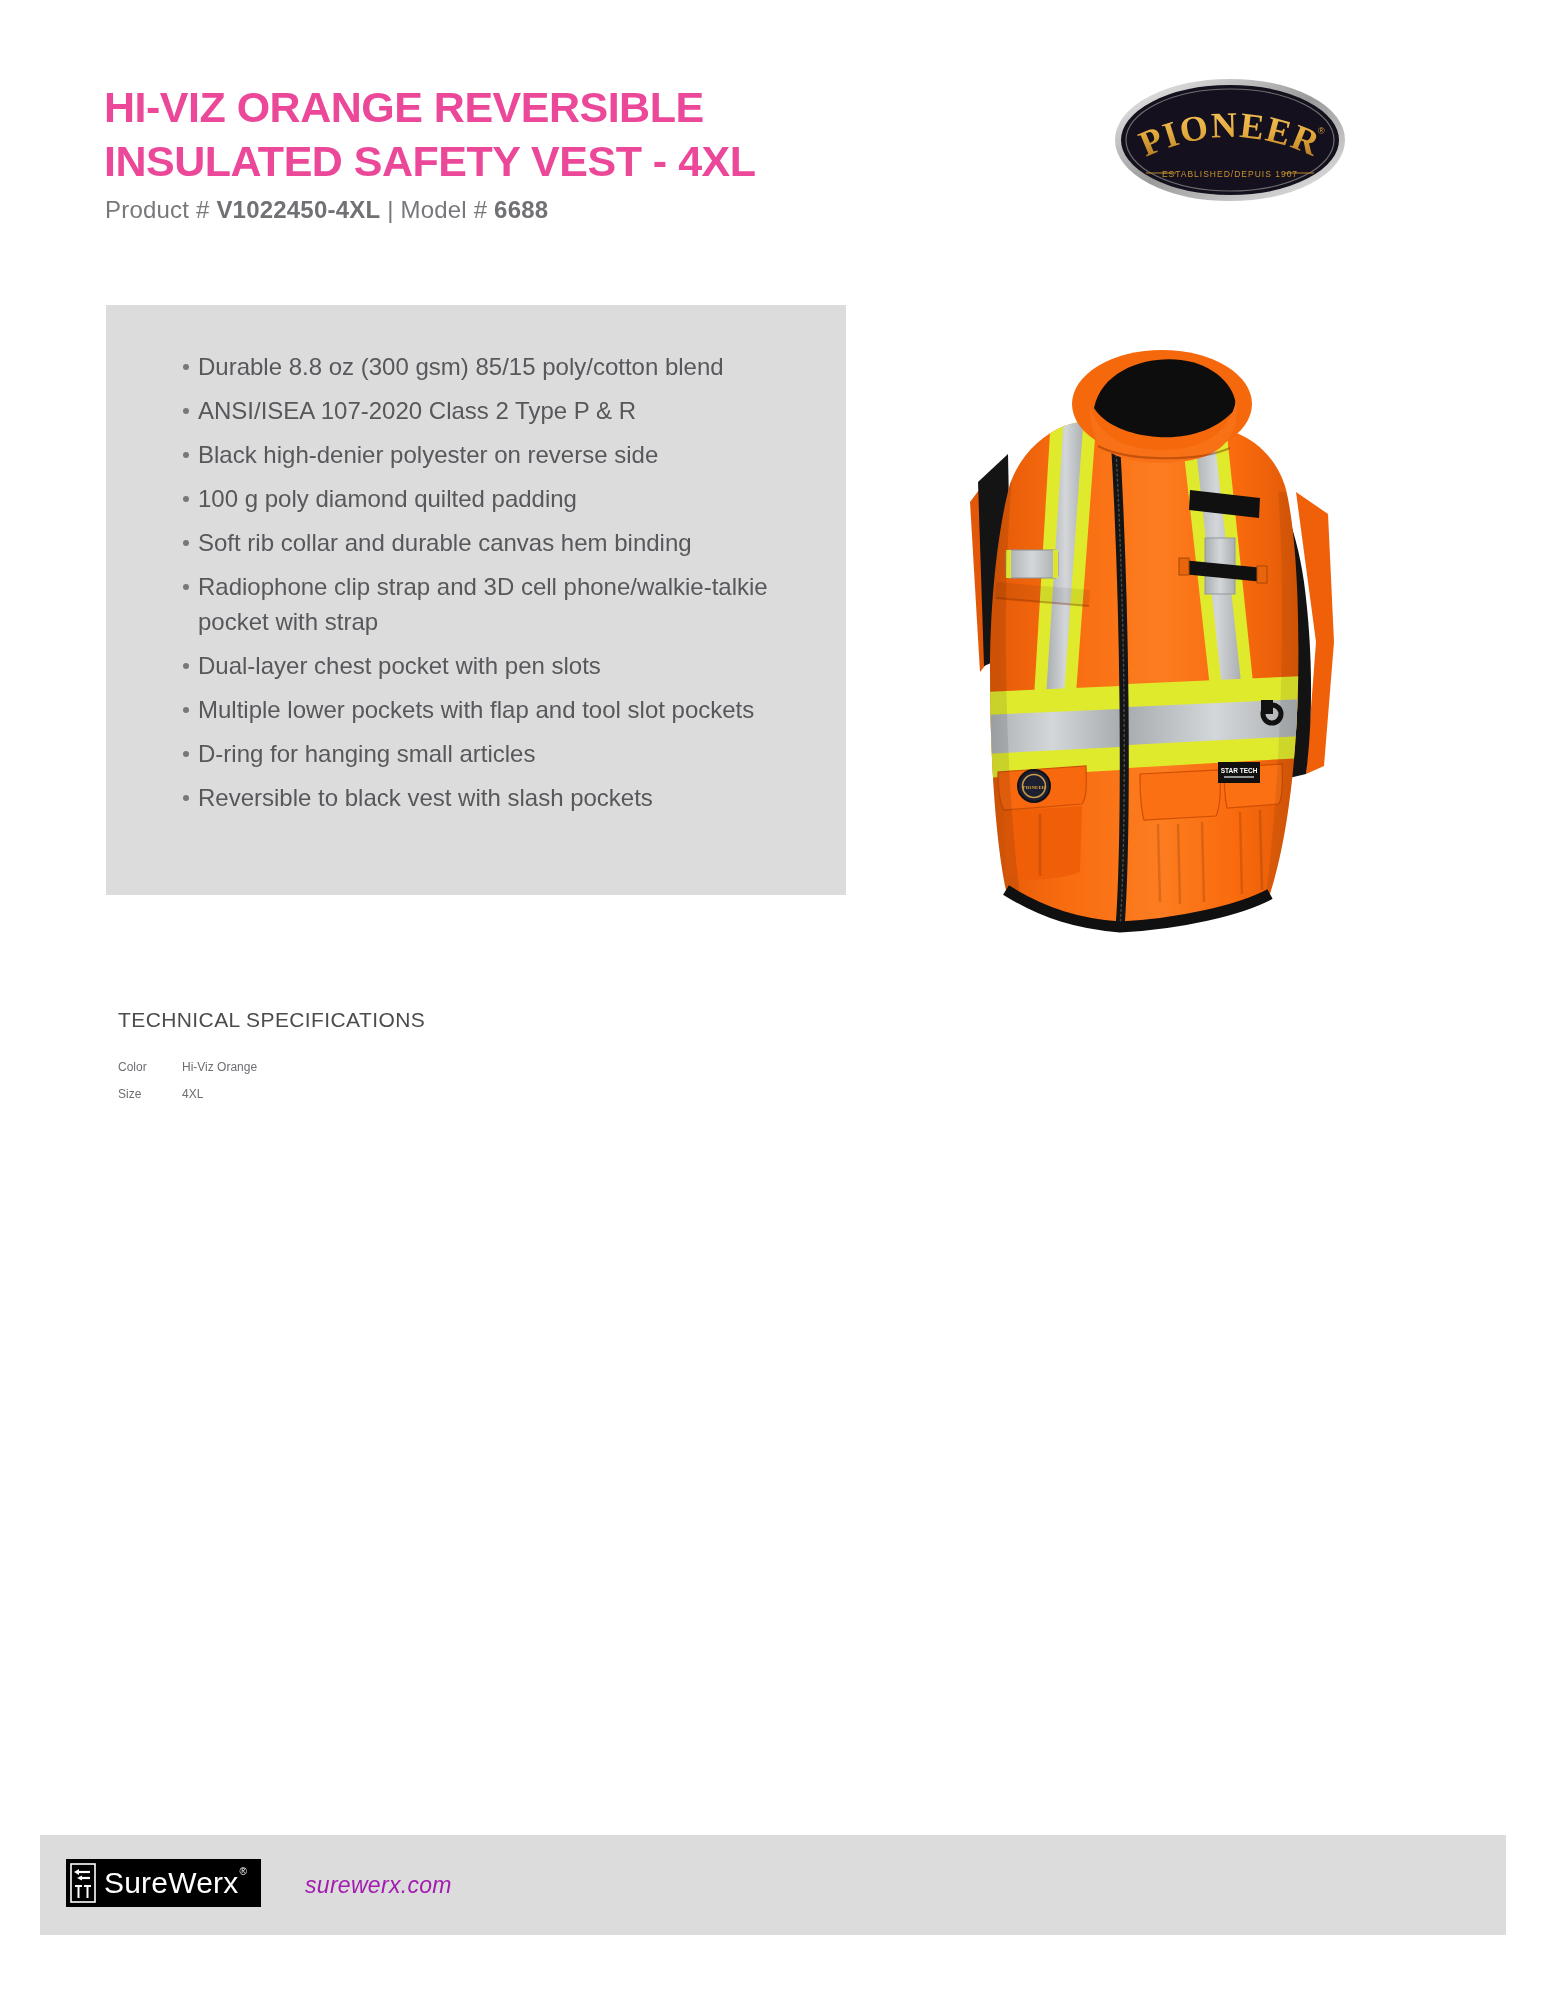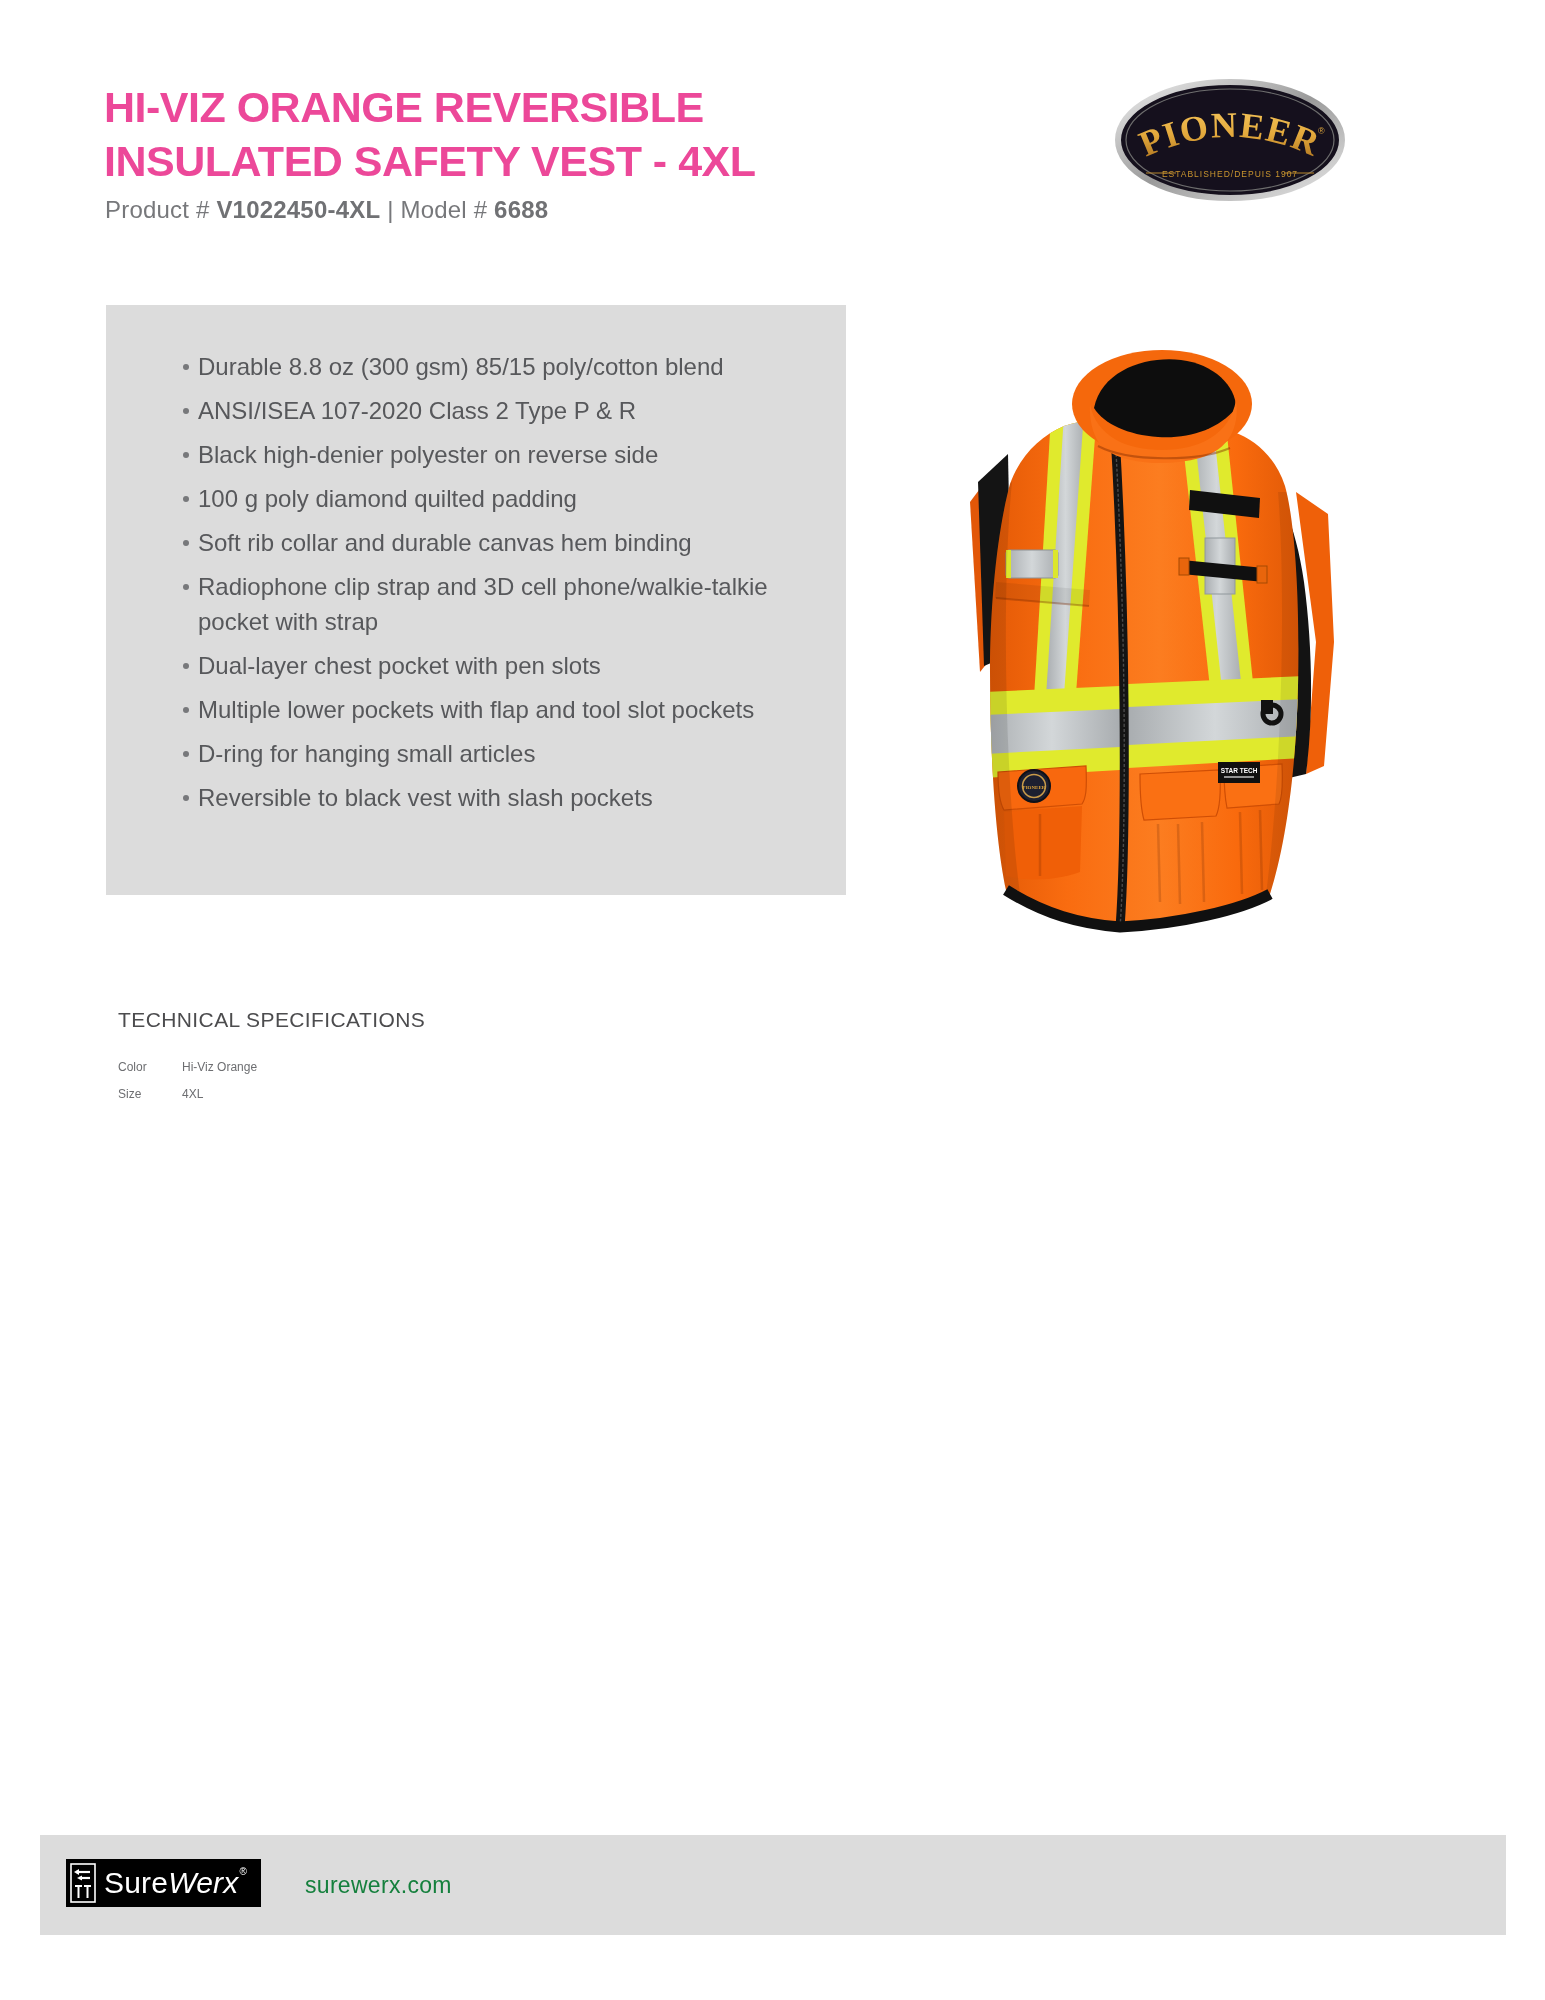--- a/index.html
+++ b/index.html
@@ -77,26 +77,26 @@
   }
   .sw-logo {
     position:absolute; left:26px; top:24px;
     height:48px; background:#000;
     display:flex; align-items:center;
     padding:0 14px 0 4px;
   }
   .sw-icon { width:26px; height:40px; margin-right:8px; }
   .sw-text { color:#fff; font-size:30px; letter-spacing:0.2px; white-space:nowrap; }
   .sw-text .sw-bold { font-weight:normal; }
-  .sw-text .sw-light { font-weight:normal;font-style:italic; }
+  .sw-text .sw-light { font-weight:normal; }
   .sw-reg { color:#fff; font-size:10px; vertical-align:18px; margin-left:1px; }
   .sw-site {
     position:absolute; left:265px; top:0; height:100px;
     display:flex; align-items:center;
-    font-size:23px; color:#15803d; letter-spacing:0.3px;
+    font-size:23px; color:#a21caf; letter-spacing:0.3px;font-style:italic;
   }
 </style>
 </head>
 <body>
 
 <div class="title">
   <div>HI-VIZ ORANGE REVERSIBLE</div>
   <div>INSULATED SAFETY VEST - 4XL</div>
 </div>
 

